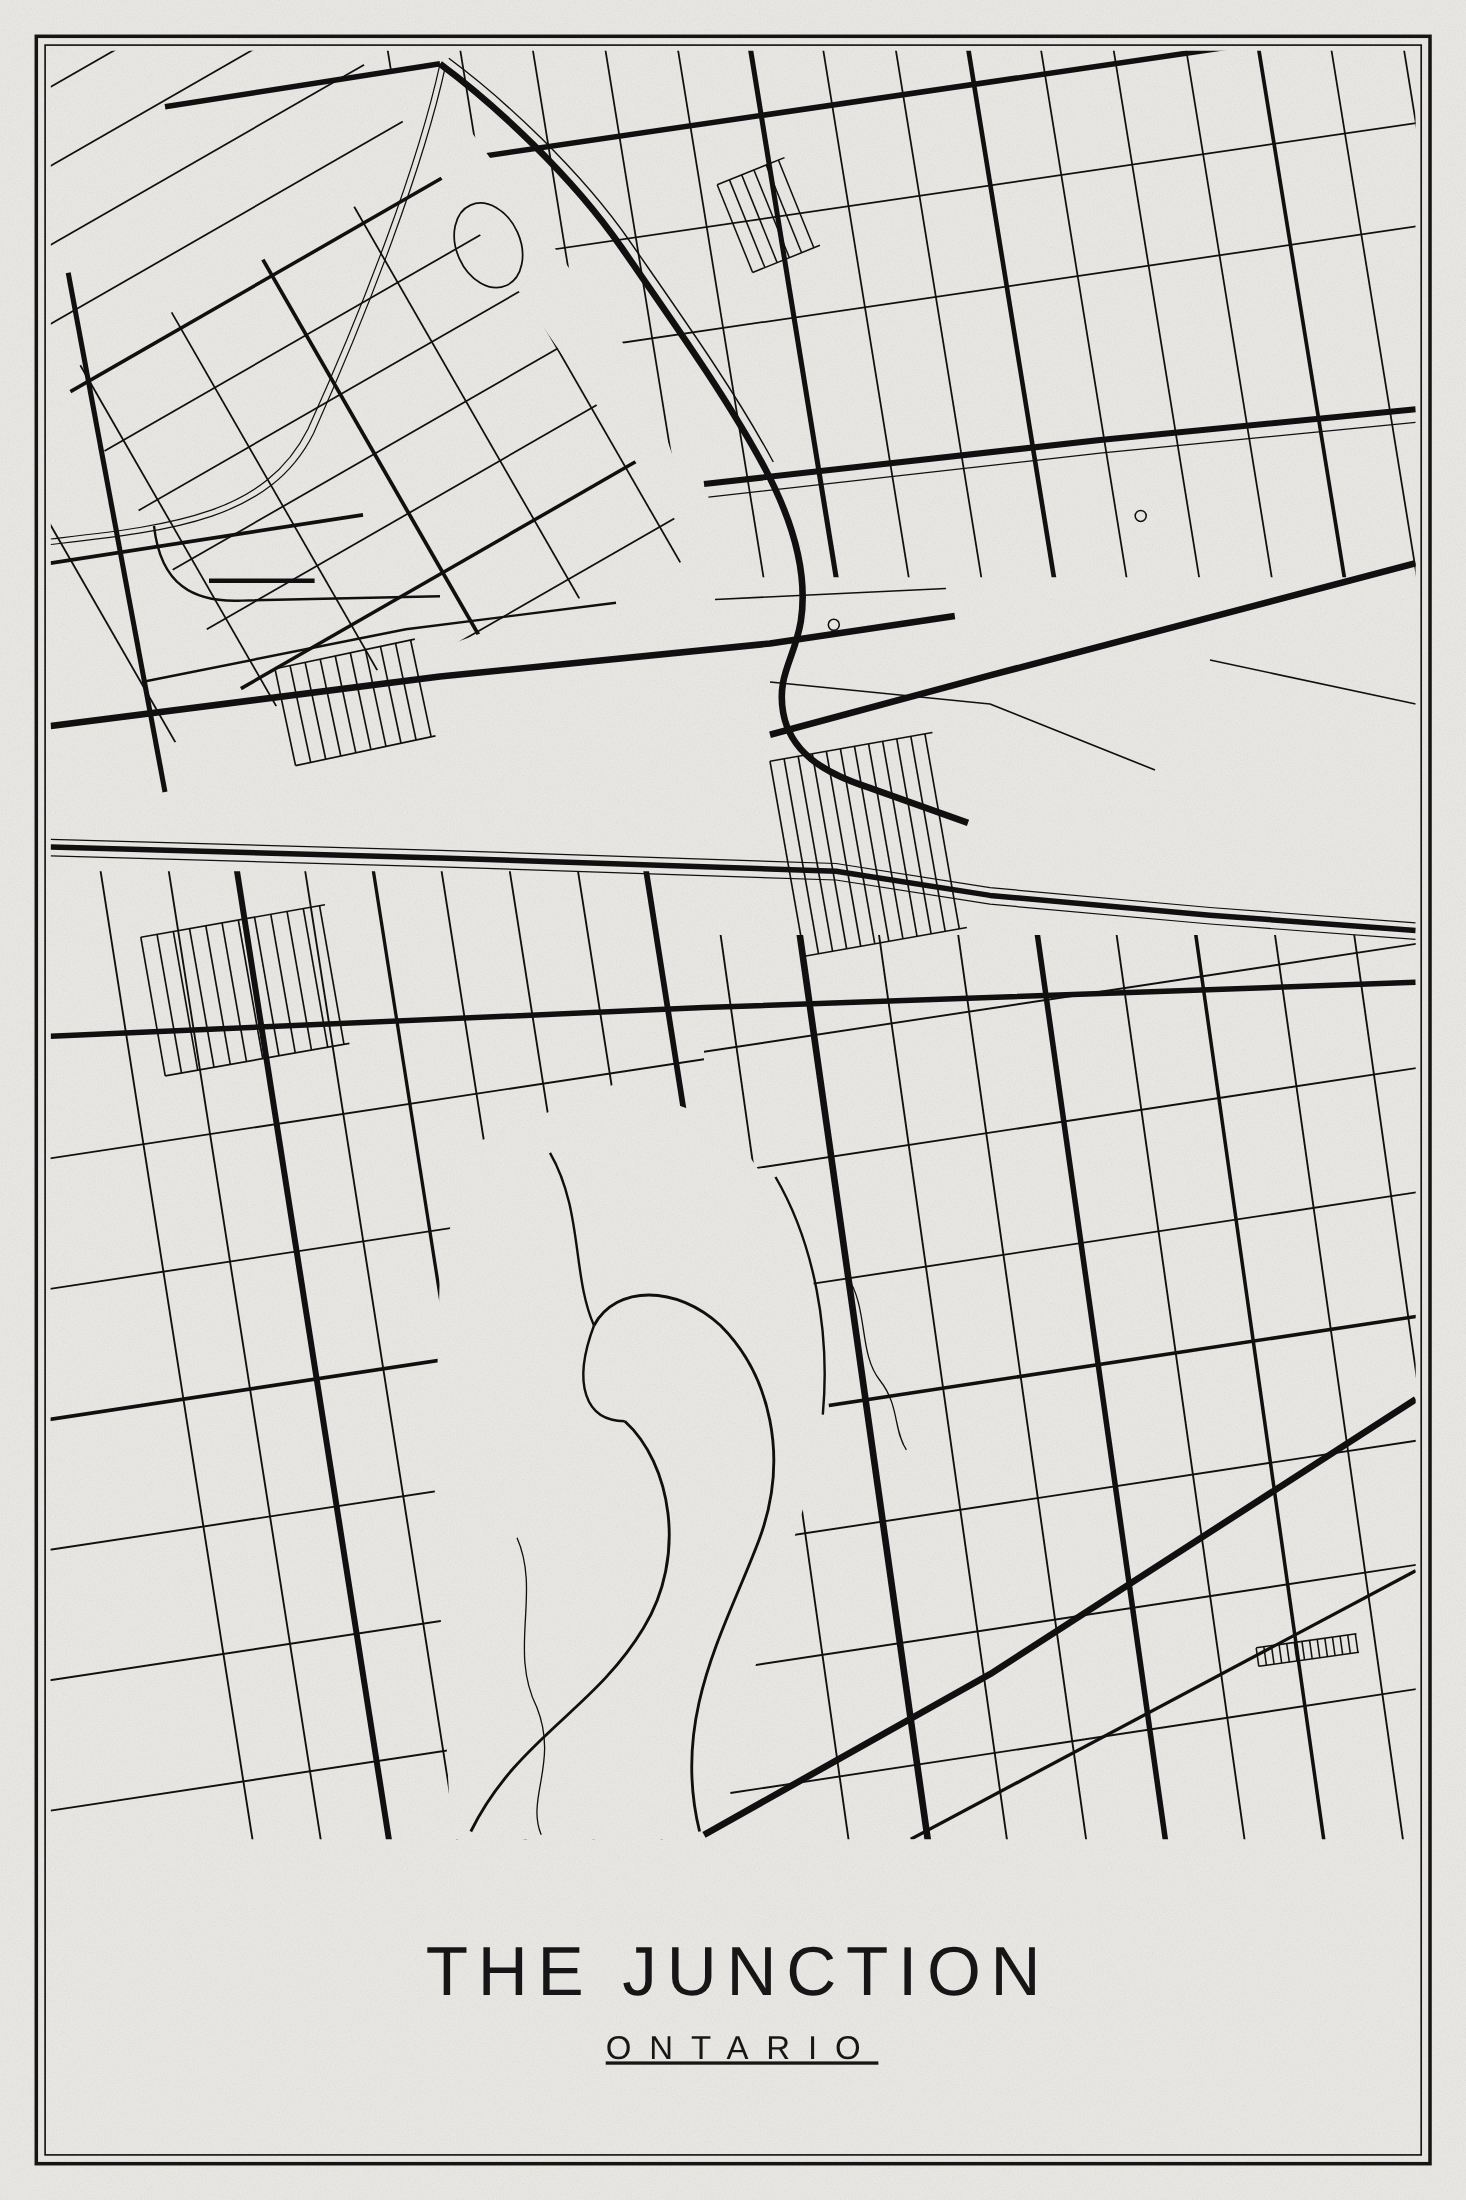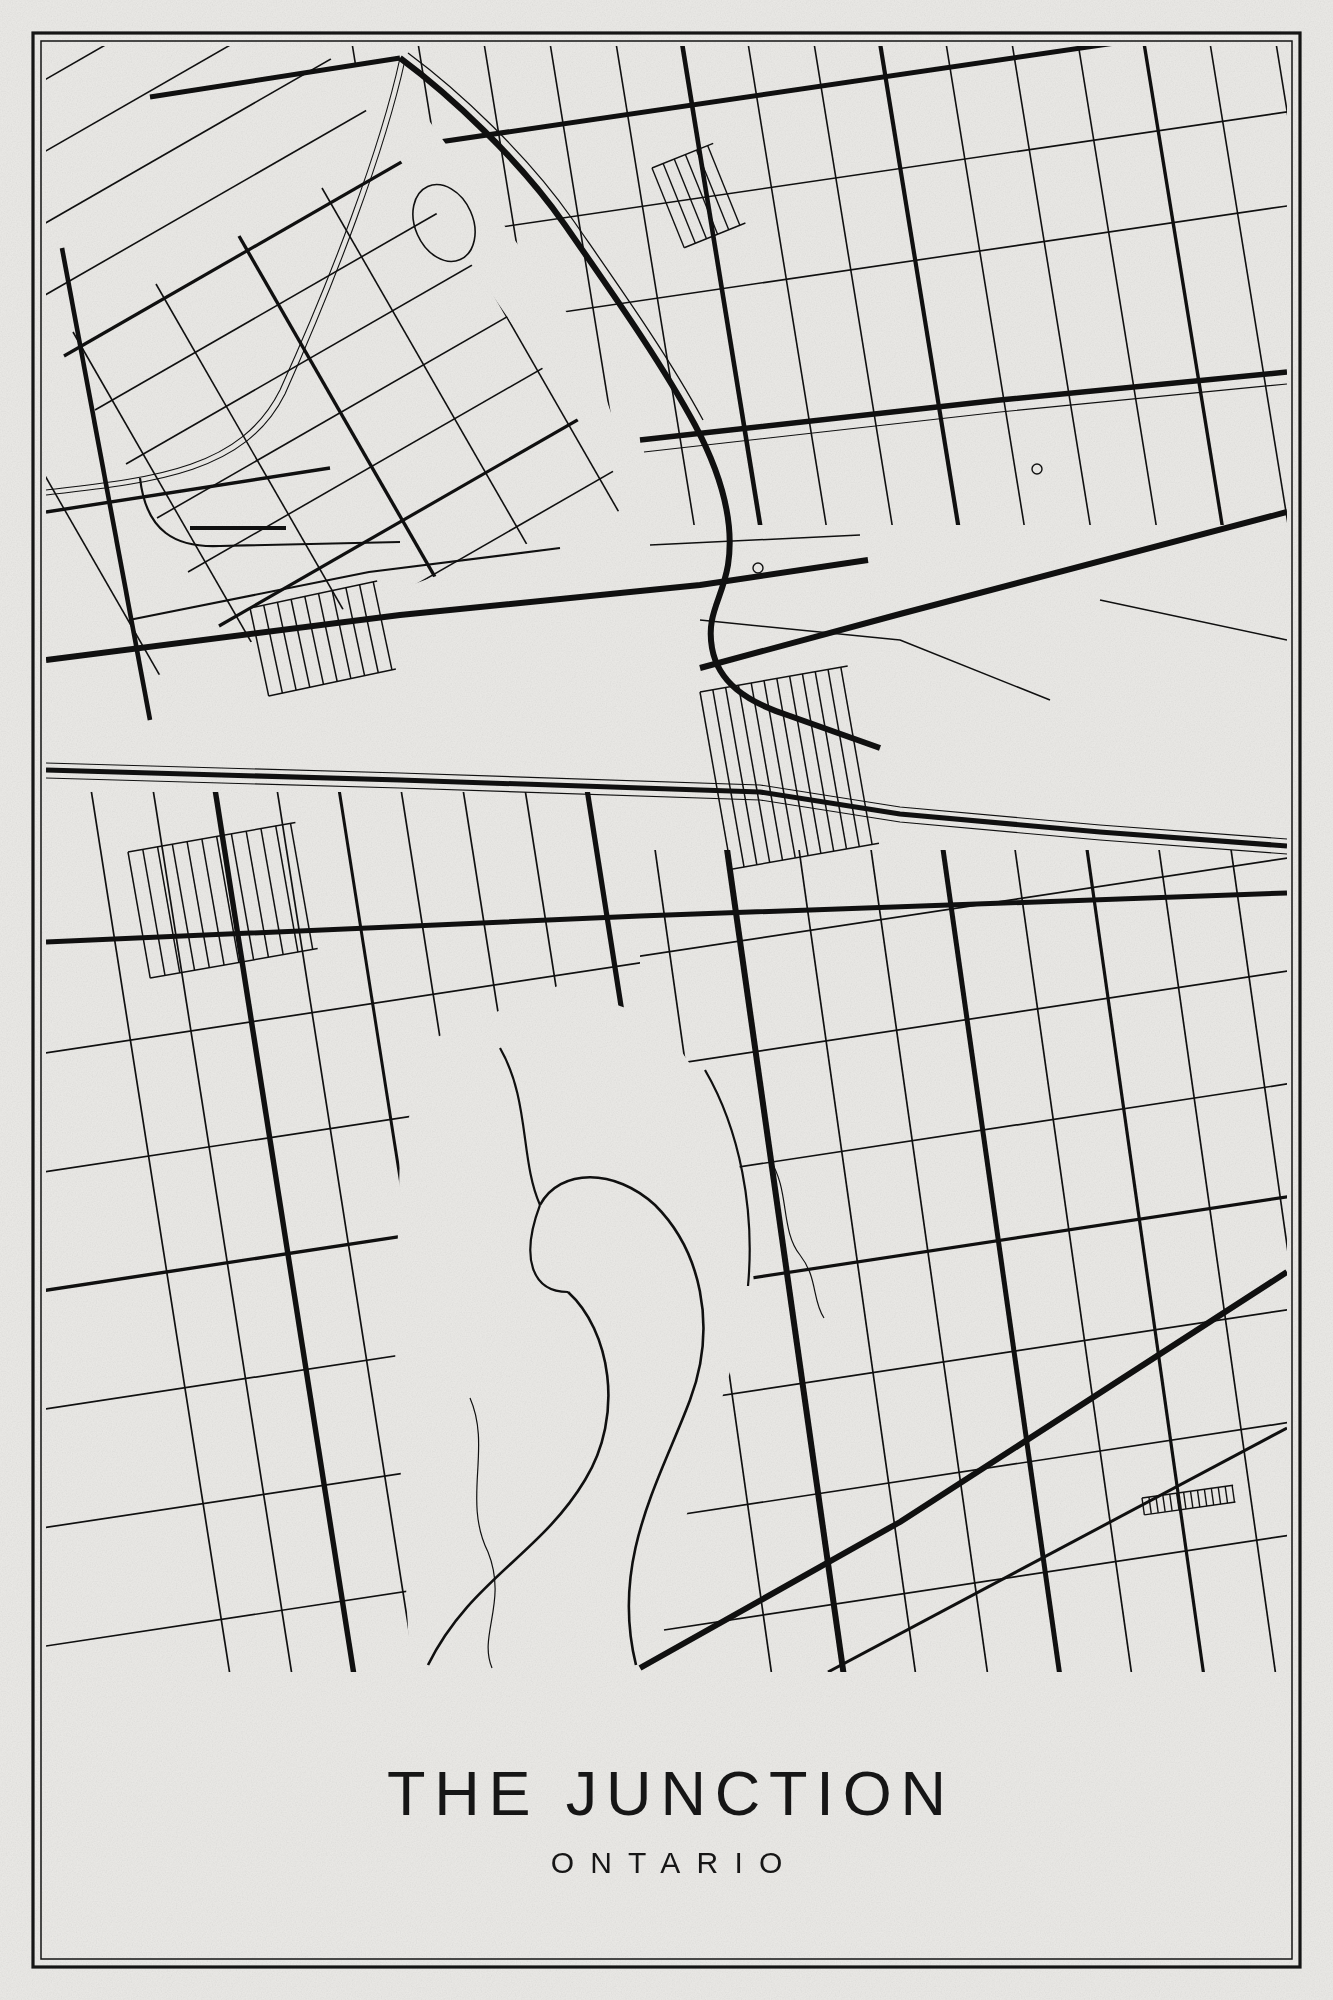--- a/index.html
+++ b/index.html
@@ -23,20 +23,21 @@
     text-indent:0.14em; 
     white-space:nowrap;
   }
   .subtitle{
     top:1846px;
     font-size:30px;
     font-weight:300;
     letter-spacing:0.54em;
     text-indent:0.54em;
     white-space:nowrap;
+    text-decoration:underline;
   }
 </style>
 </head>
 <body>
 
 <div class="poster">
   <svg id="map-svg" class="map-svg" viewBox="0 0 1333 2000" xmlns="http://www.w3.org/2000/svg">
     <defs id="map-defs">
       <filter id="grain" x="0" y="0" width="100%" height="100%">
         <feTurbulence type="fractalNoise" baseFrequency="0.8" numOctaves="2" stitchTiles="stitch" result="n"></feTurbulence>

